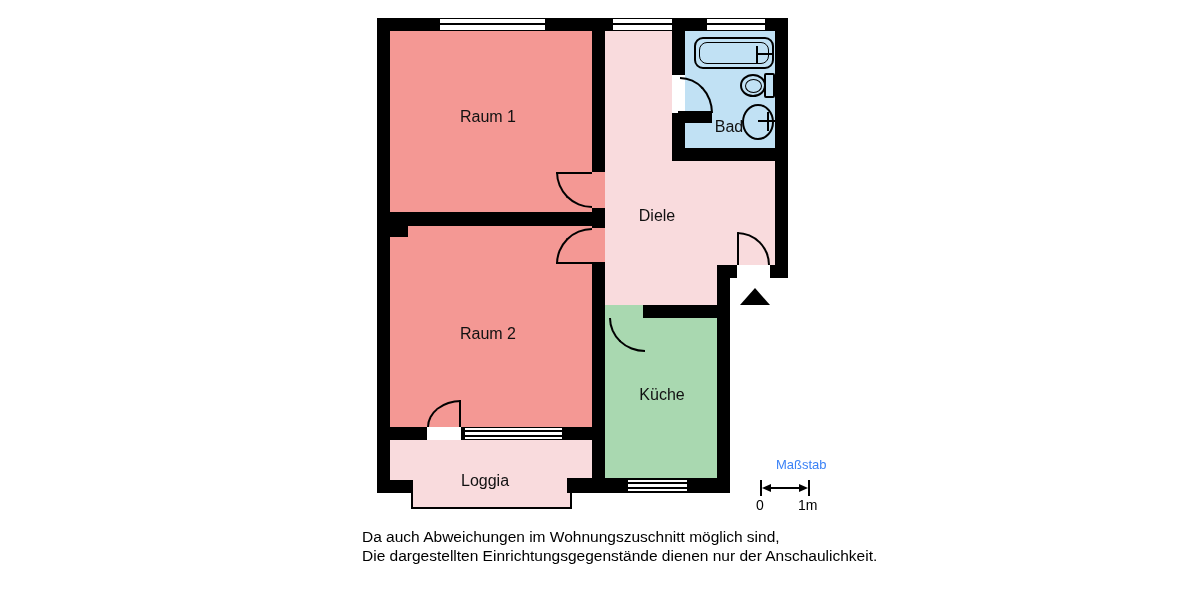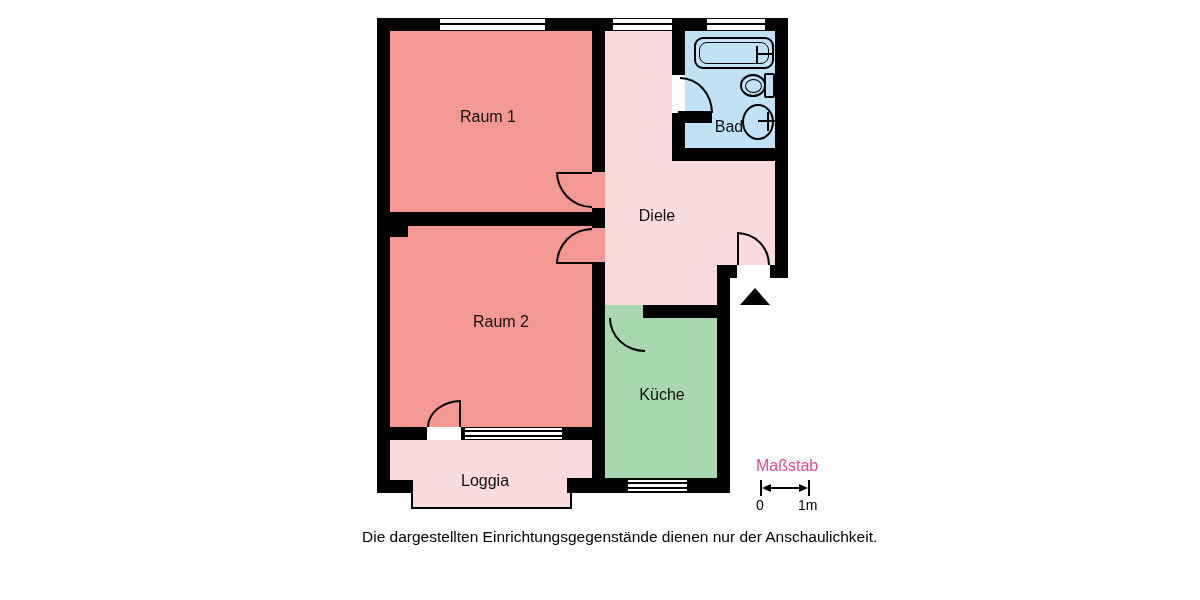--- a/index.html
+++ b/index.html
@@ -17,21 +17,21 @@
   .arc-ne{border-top:2px solid #000;border-right:2px solid #000;border-top-right-radius:100%;}
   .leaf-top{border-top:2px solid #000;}
   .leaf-bottom{border-bottom:2px solid #000;}
   .leaf-left{border-left:2px solid #000;}
   .leaf-right{border-right:2px solid #000;}
   .room-label{position:absolute;transform:translate(-50%,-50%);font-size:16px;color:#111;
               white-space:nowrap;}
   .fixture{position:absolute;box-sizing:border-box;border:2px solid #000;background:transparent;}
   .tri-up{position:absolute;width:0;height:0;border-left:15px solid transparent;
           border-right:15px solid transparent;border-bottom:17px solid #000;}
-  .scale-text{position:absolute;font-size:16px;color:#ec4899;white-space:nowrap;}
+  .scale-text{position:absolute;font-size:13px;color:#3b82f6;white-space:nowrap;margin-left:20px;}
   .scale-num{position:absolute;font-size:14px;color:#000;white-space:nowrap;}
   .arrowhead{position:absolute;width:0;height:0;}
   .ah-left{border-top:4px solid transparent;border-bottom:4px solid transparent;border-right:9px solid #000;}
   .ah-right{border-top:4px solid transparent;border-bottom:4px solid transparent;border-left:9px solid #000;}
   .disclaimer{position:absolute;left:362px;top:527px;font-size:15.5px;line-height:19px;color:#000;}
 </style>
 </head>
 <body>
 
 <div id="canvas">
@@ -117,34 +117,35 @@
   </div>
   <div class="fixture" style="left:740px;top:74px;width:26px;height:23px;border-radius:50%;">
     <div style="position:absolute;left:3px;top:3px;width:15px;height:12px;border:1.5px solid #000;border-radius:50%;"></div>
   </div>
   <div class="fixture" style="left:764px;top:73px;width:11px;height:25px;border-radius:2px;"></div>
   <div class="fixture" style="left:742px;top:104px;width:32px;height:36px;border-radius:50%;"></div>
   <div class="thin" style="left:758px;top:120px;width:30px;height:2px;"></div>
   <div class="thin" style="left:767px;top:112px;width:2px;height:19px;"></div>
 
   <div class="room-label" style="left:488px;top:117px;">Raum 1</div>
-  <div class="room-label" style="left:488px;top:322px;margin-left:13px;">Raum 2</div>
+  <div class="room-label" style="left:488px;top:334px;">Raum 2</div>
   <div class="room-label" style="left:657px;top:216px;">Diele</div>
   <div class="room-label" style="left:729px;top:127px;">Bad</div>
   <div class="room-label" style="left:662px;top:395px;">Küche</div>
   <div class="room-label" style="left:485px;top:481px;">Loggia</div>
 
   <div>
     <div class="scale-text" style="left:756px;top:457px;">Maßstab</div>
     <div class="thin" style="left:760px;top:480px;width:2px;height:16px;"></div>
     <div class="thin" style="left:808px;top:480px;width:2px;height:16px;"></div>
     <div class="thin" style="left:768px;top:487px;width:34px;height:2px;"></div>
     <div class="arrowhead ah-left" style="left:762px;top:484px;"></div>
     <div class="arrowhead ah-right" style="left:799px;top:484px;"></div>
     <div class="scale-num" style="left:756px;top:497px;">0</div>
     <div class="scale-num" style="left:798px;top:497px;">1m</div>
   </div>
 
   <div class="disclaimer">
+    <div>Da auch Abweichungen im Wohnungszuschnitt möglich sind,</div>
     <div>Die dargestellten Einrichtungsgegenstände dienen nur der Anschaulichkeit.</div>
   </div>
 
 </div>
 
 </body></html>

